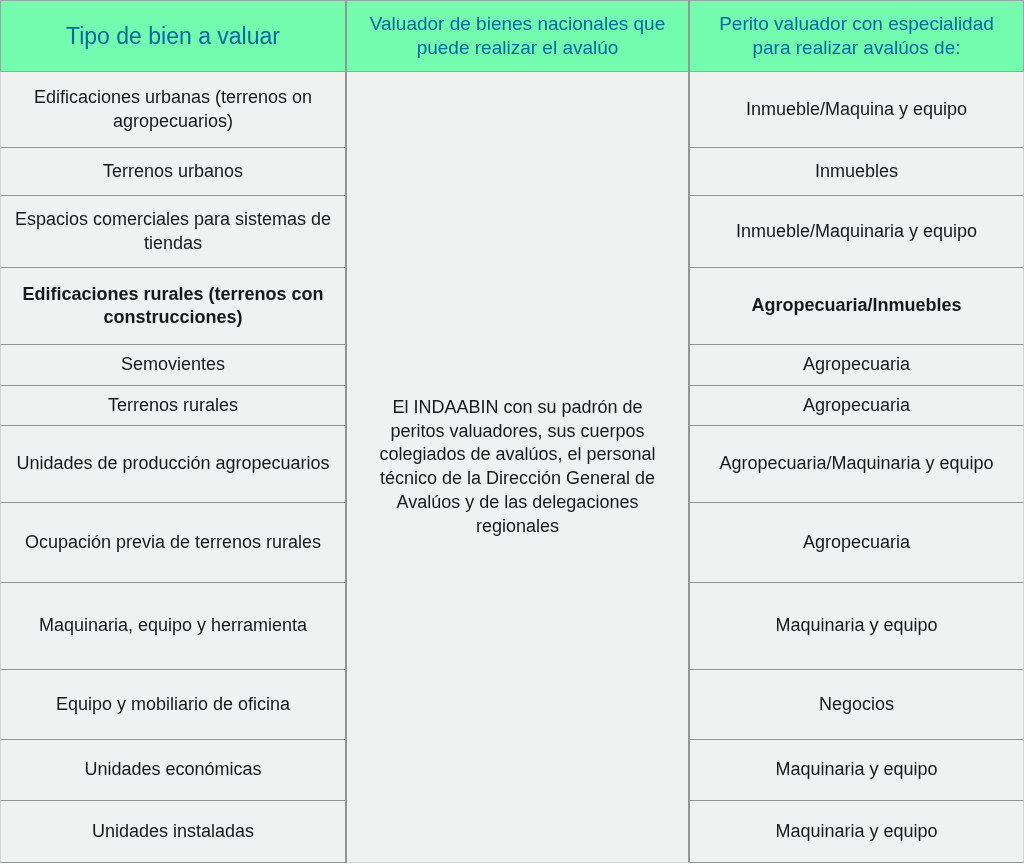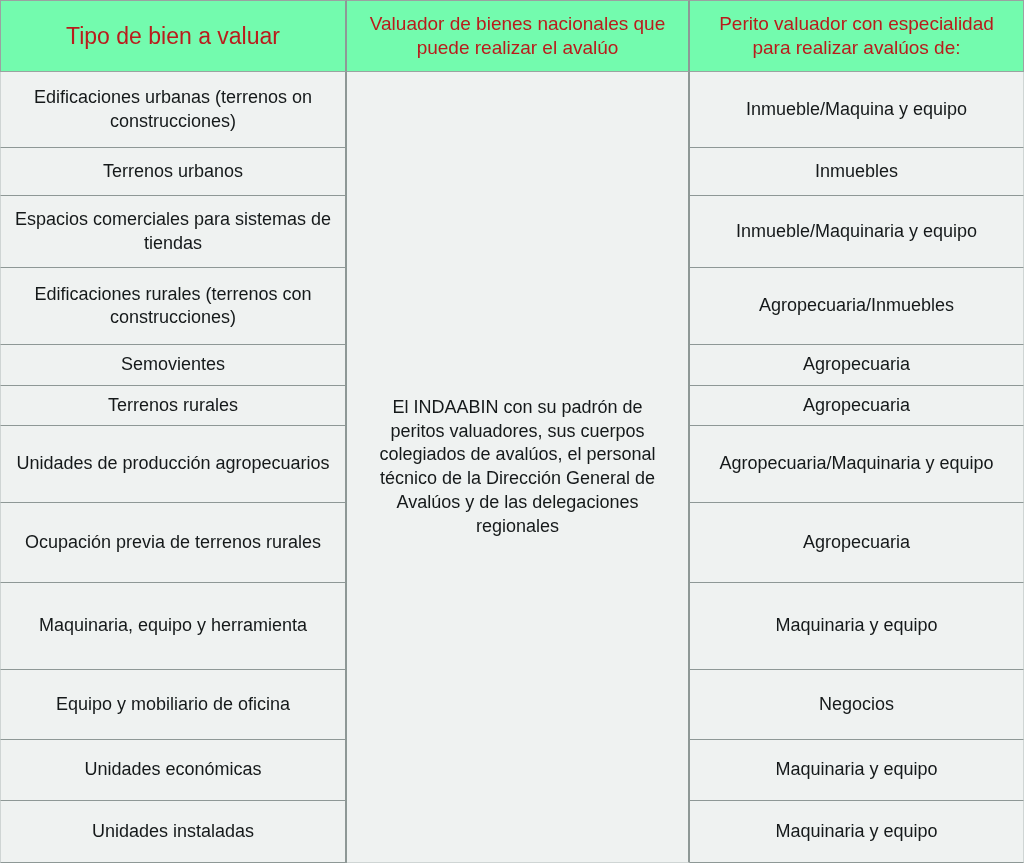--- a/index.html
+++ b/index.html
@@ -30,21 +30,21 @@
     table-layout: fixed;
   }
 
   col.col-tipo   { width: 347px; }
   col.col-valuador { width: 343px; }
   col.col-perito { width: 334px; }
 
   
   thead th {
     background: #73FBAE;
-    color: #b91c1c;
+    color: #0369a1;
     font-weight: normal;
     text-align: center;
     vertical-align: middle;
     border: 1px solid #9aa3a1;
     border-left: none;
     padding: 6px 10px;
     box-sizing: border-box;
     line-height: 1.25;
   }
   thead th.th-tipo {
@@ -99,21 +99,21 @@
     line-height: 1.32;
   }
 
   tbody tr:last-child td {
     border-bottom: 1px solid #8e9896;
   }
 
   .row-h-1 { height: 76px; }
   .row-h-2 { height: 48px; }
   .row-h-3 { height: 72px; }
-  .row-h-4 { height: 77px; }
+  .row-h-4 { height: 77px; font-weight: bold; }
   .row-h-5 { height: 41px; }
   .row-h-6 { height: 40px; }
   .row-h-7 { height: 77px; }
   .row-h-8 { height: 80px; }
   .row-h-9 { height: 87px; }
   .row-h-10 { height: 70px; }
   .row-h-11 { height: 61px; }
   .row-h-12 { height: 62px; margin-left: 16px; }
 </style>
 </head>
@@ -129,21 +129,21 @@
     <thead>
       <tr>
         <th class="th-tipo">Tipo de bien a valuar</th>
         <th class="th-valuador">Valuador de bienes nacionales que puede realizar el avalúo</th>
         <th class="th-perito">Perito valuador con especialidad para realizar avalúos de:</th>
       </tr>
     </thead>
     <tbody>
 
       <tr class="row-h-1">
-        <td class="cell-tipo">Edificaciones urbanas (terrenos on construcciones)</td>
+        <td class="cell-tipo">Edificaciones urbanas (terrenos on agropecuarios)</td>
         <td class="cell-valuador" rowspan="12">El INDAABIN con su padrón de peritos valuadores, sus cuerpos colegiados de avalúos, el personal técnico de la Dirección General de Avalúos y de las delegaciones regionales</td>
         <td class="cell-perito">Inmueble/Maquina y equipo</td>
       </tr>
 
       <tr class="row-h-2">
         <td class="cell-tipo">Terrenos urbanos</td>
         <td class="cell-perito">Inmuebles</td>
       </tr>
 
       <tr class="row-h-3">

